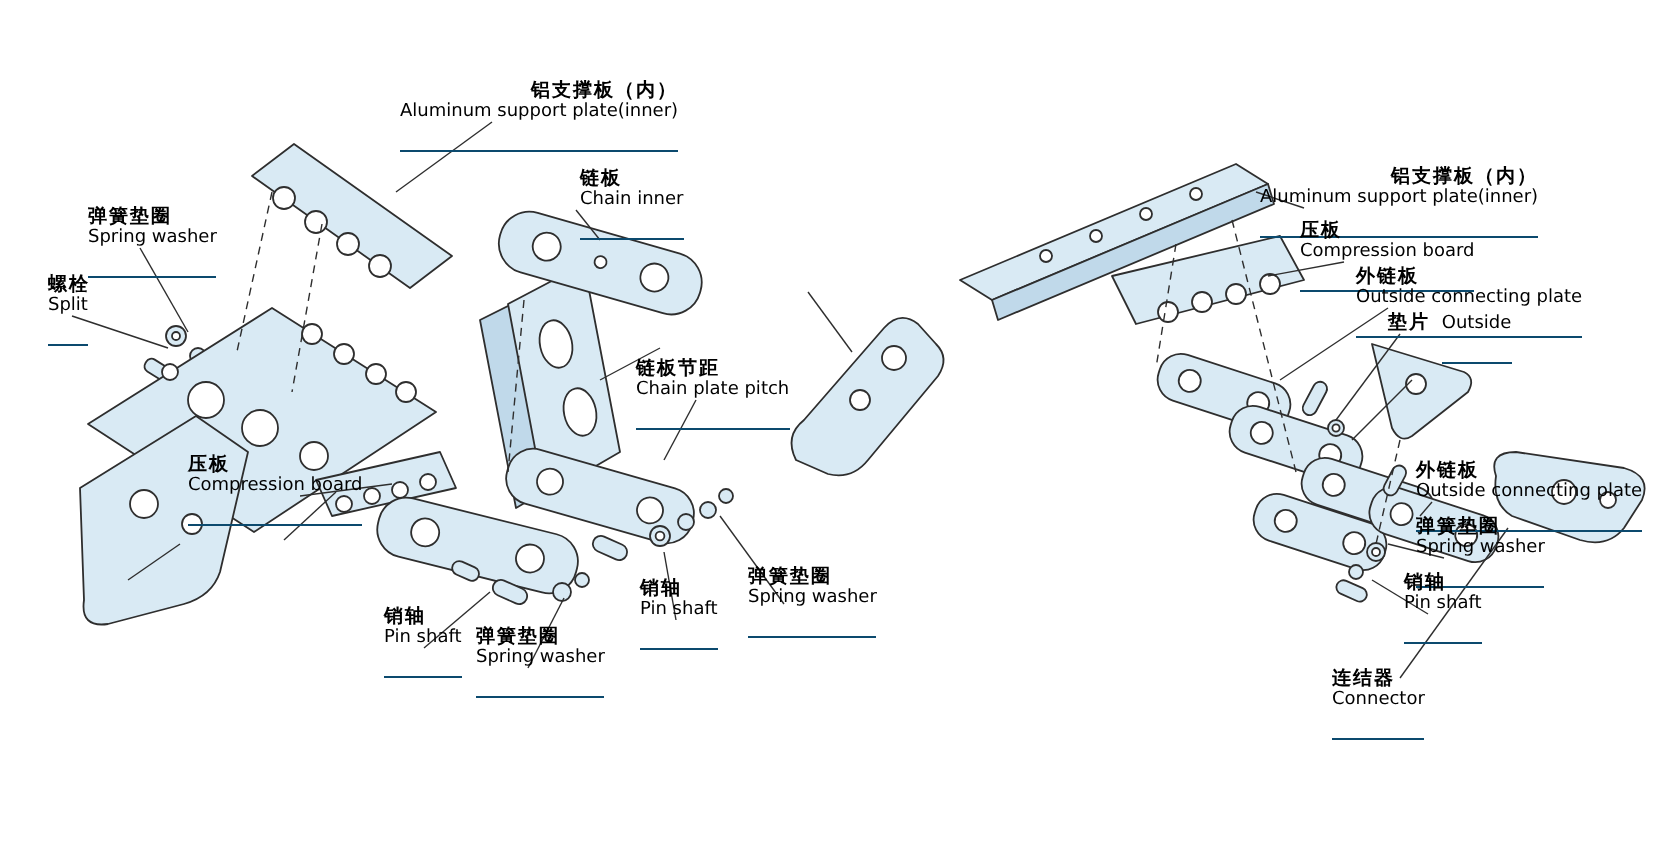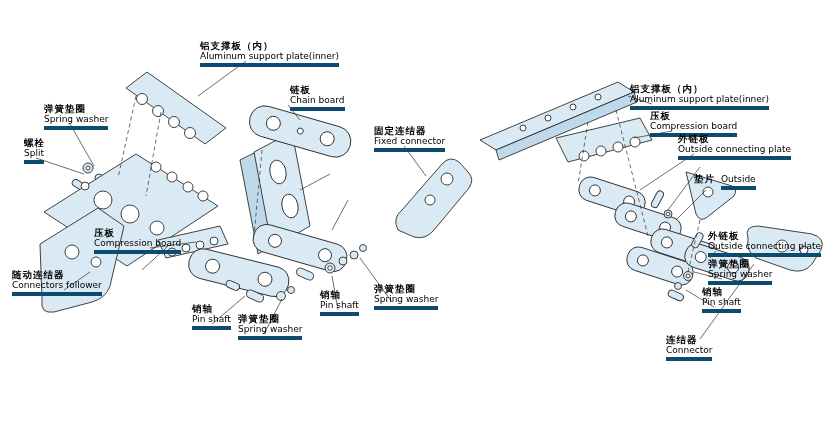--- a/index.html
+++ b/index.html
@@ -23,25 +23,25 @@
     white-space: nowrap;
   }
   .lbl .zh {
     display: block;
     font-weight: bold;
     font-size: 9.5px;
     letter-spacing: 1px;
   }
   .lbl .en {
     display: inline-block;
-    border-bottom: 4px solid #0c4a6e;
-    padding-bottom: 1px;
-  }
-  .lbl.center { text-align: left; }
-  .lbl.inline .zh { display: inline-block; margin-right: 3px; margin-top: 17px; }
+    border-bottom: 1px solid #0c4a6e;
+    padding-bottom: 13px;
+  }
+  .lbl.center { text-align: right; }
+  .lbl.inline .zh { display: inline-block; margin-right: 3px; }
 </style>
 </head>
 <body>
 
 <div class="canvas">
 
   <svg class="drawing" width="839" height="428" viewBox="0 0 839 428" xmlns="http://www.w3.org/2000/svg">
     <g stroke="#2e2e2e" stroke-width="0.9" fill="#d9eaf4" stroke-linejoin="round">
 
       <g>
@@ -235,50 +235,46 @@
     </g>
   </svg>
 
   <div class="lbl center" style="left:200px; top:40px">
     <span class="zh">铝支撑板（内）</span>
     <span class="en">Aluminum support plate(inner)</span>
   </div>
 
   <div class="lbl" style="left:290px; top:84px">
     <span class="zh">链板</span>
-    <span class="en">Chain board</span>
+    <span class="en">Chain inner</span>
   </div>
 
   <div class="lbl" style="left:44px; top:103px">
     <span class="zh">弹簧垫圈</span>
     <span class="en">Spring washer</span>
   </div>
 
   <div class="lbl" style="left:24px; top:137px">
     <span class="zh">螺栓</span>
     <span class="en">Split</span>
   </div>
 
-  <div class="lbl center" style="left:374px; top:125px">
-    <span class="zh">固定连结器</span>
-    <span class="en">Fixed connector</span>
-  </div>
-
-
+
+
+  <div class="lbl" style="left:318px; top:179px">
+    <span class="zh">链板节距</span>
+    <span class="en">Chain plate pitch</span>
+  </div>
 
   <div class="lbl" style="left:94px; top:227px">
     <span class="zh">压板</span>
     <span class="en">Compression board</span>
   </div>
 
 
-  <div class="lbl" style="left:12px; top:269px">
-    <span class="zh">随动连结器</span>
-    <span class="en">Connectors follower</span>
-  </div>
 
   <div class="lbl" style="left:192px; top:303px">
     <span class="zh">销轴</span>
     <span class="en">Pin shaft</span>
   </div>
 
   <div class="lbl" style="left:238px; top:313px">
     <span class="zh">弹簧垫圈</span>
     <span class="en">Spring washer</span>
   </div>

